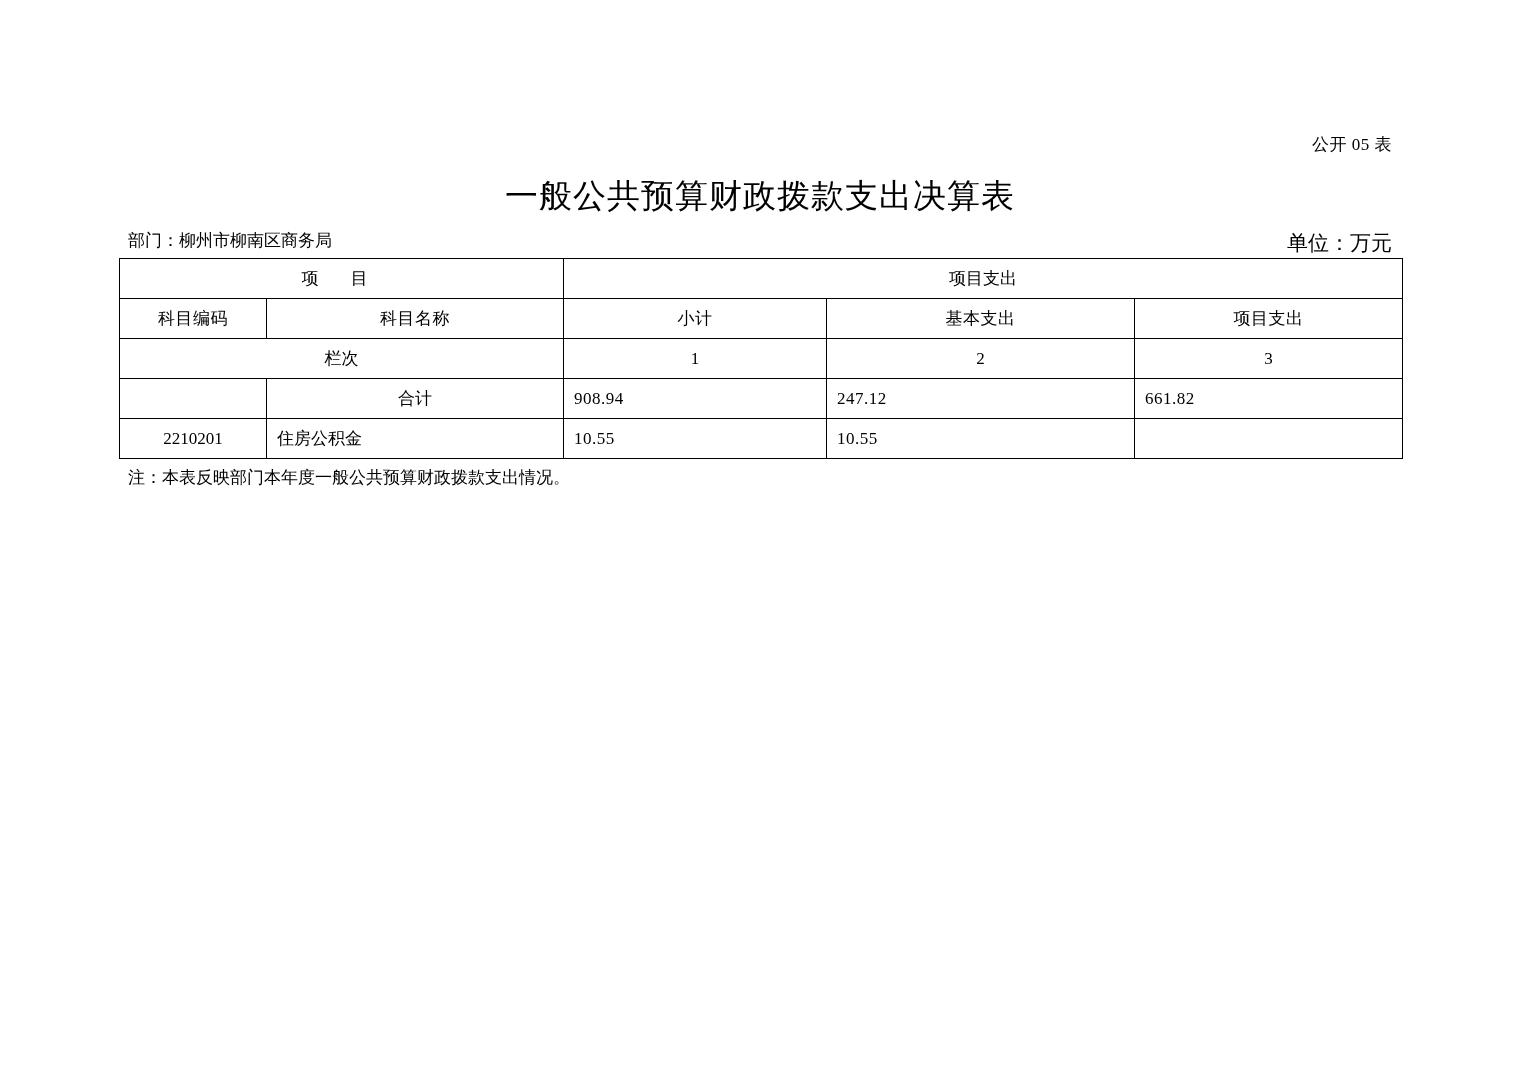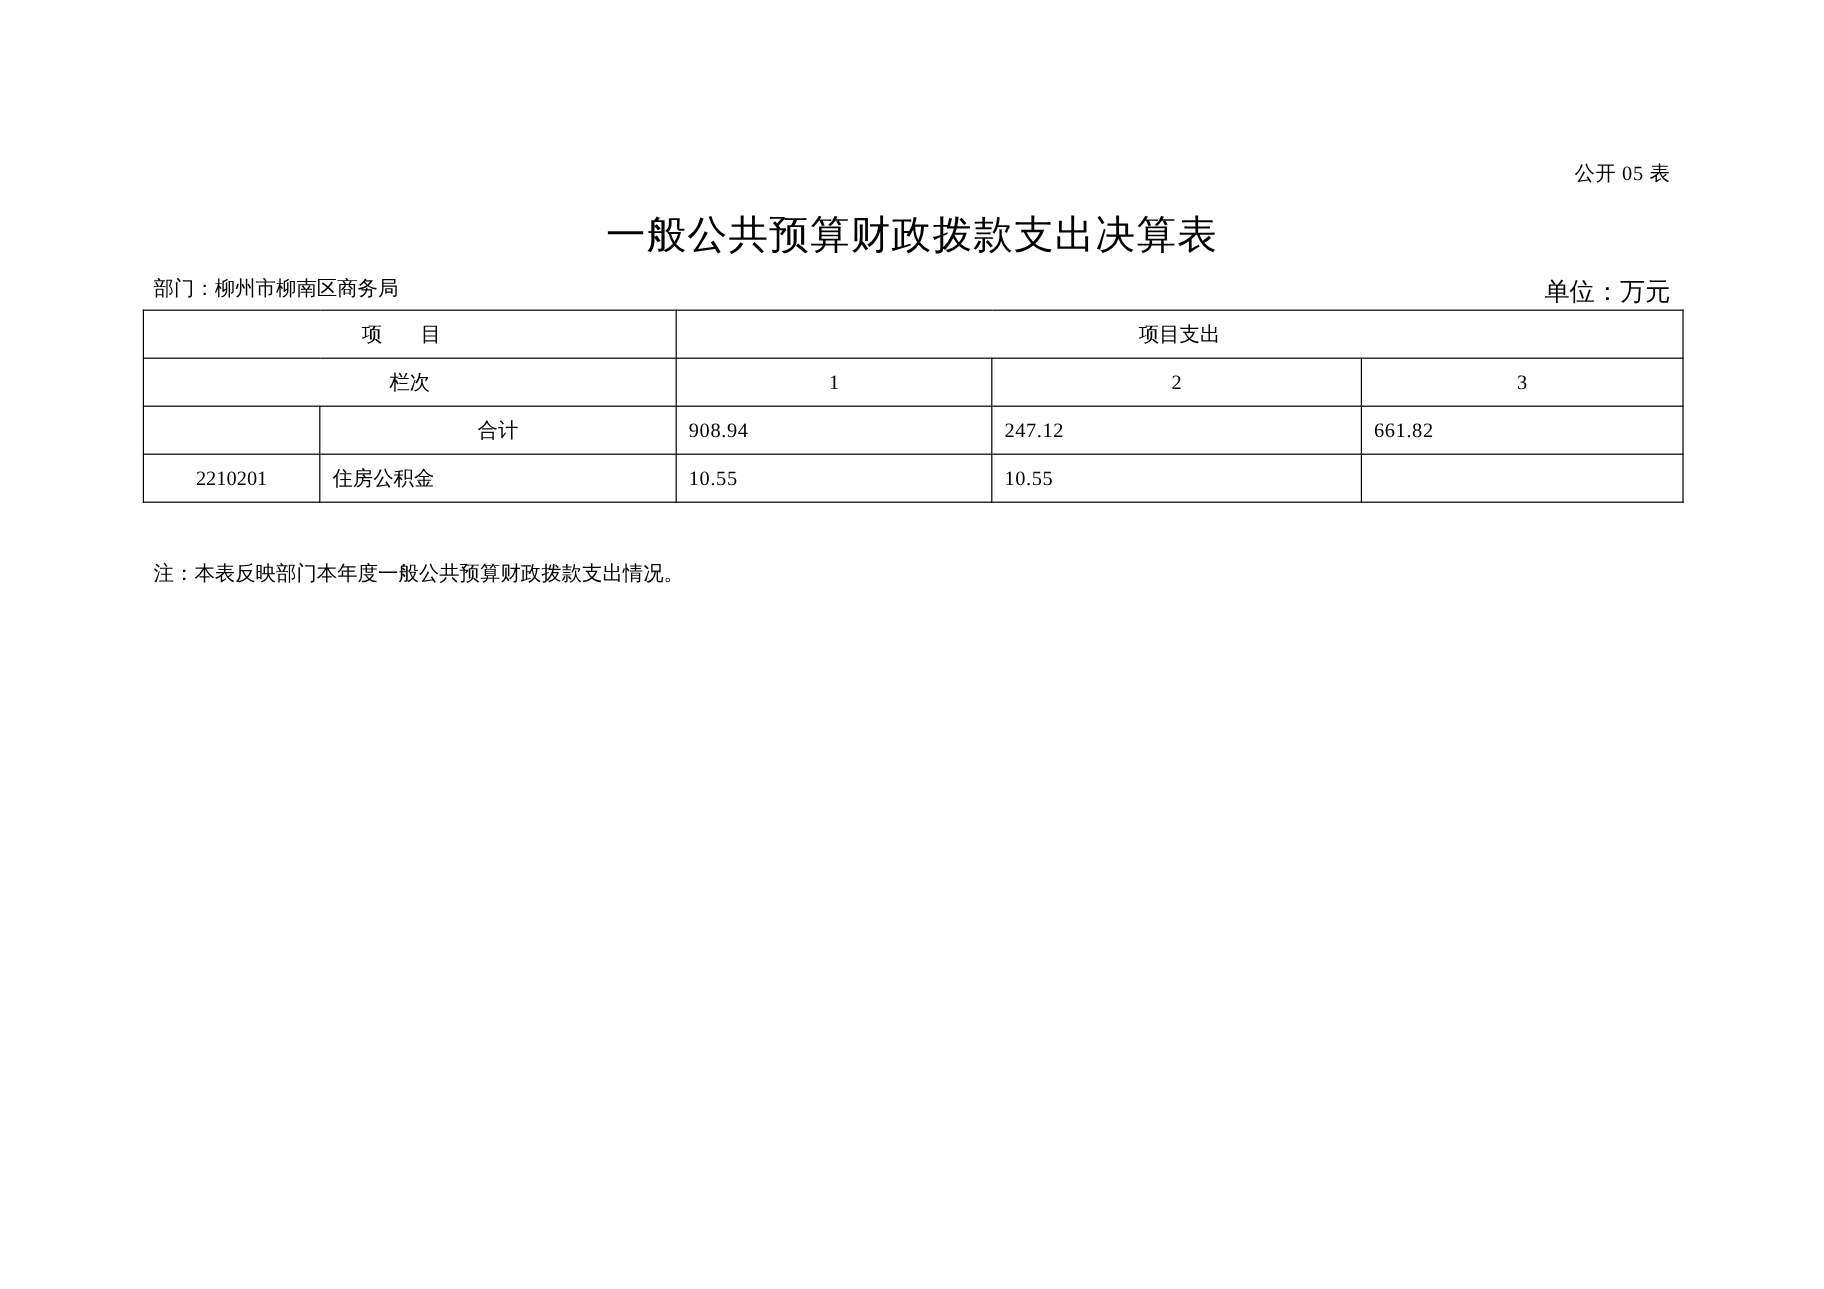--- a/index.html
+++ b/index.html
@@ -123,20 +123,27 @@
         <col class="c-sub">
         <col class="c-basic">
         <col class="c-proj">
     </colgroup>
     <tbody>
       <tr>
         <td class="ctr spaced" colspan="2">项        目</td>
         <td class="ctr" colspan="3">项目支出</td>
       </tr>
       <tr>
+        <td class="ctr hdr-item">科目编码</td>
+        <td class="ctr hdr-item">科目名称</td>
+        <td class="ctr hdr-item">小计</td>
+        <td class="ctr hdr-item">基本支出</td>
+        <td class="ctr hdr-item">项目支出</td>
+      </tr>
+      <tr>
         <td class="ctr" colspan="2">栏次</td>
         <td class="ctr">1</td>
         <td class="ctr">2</td>
         <td class="ctr">3</td>
       </tr>
       <tr>
         <td class="ctr"></td>
         <td class="ctr">合计</td>
         <td class="rgt num">908.94</td>
         <td class="rgt num">247.12</td>

